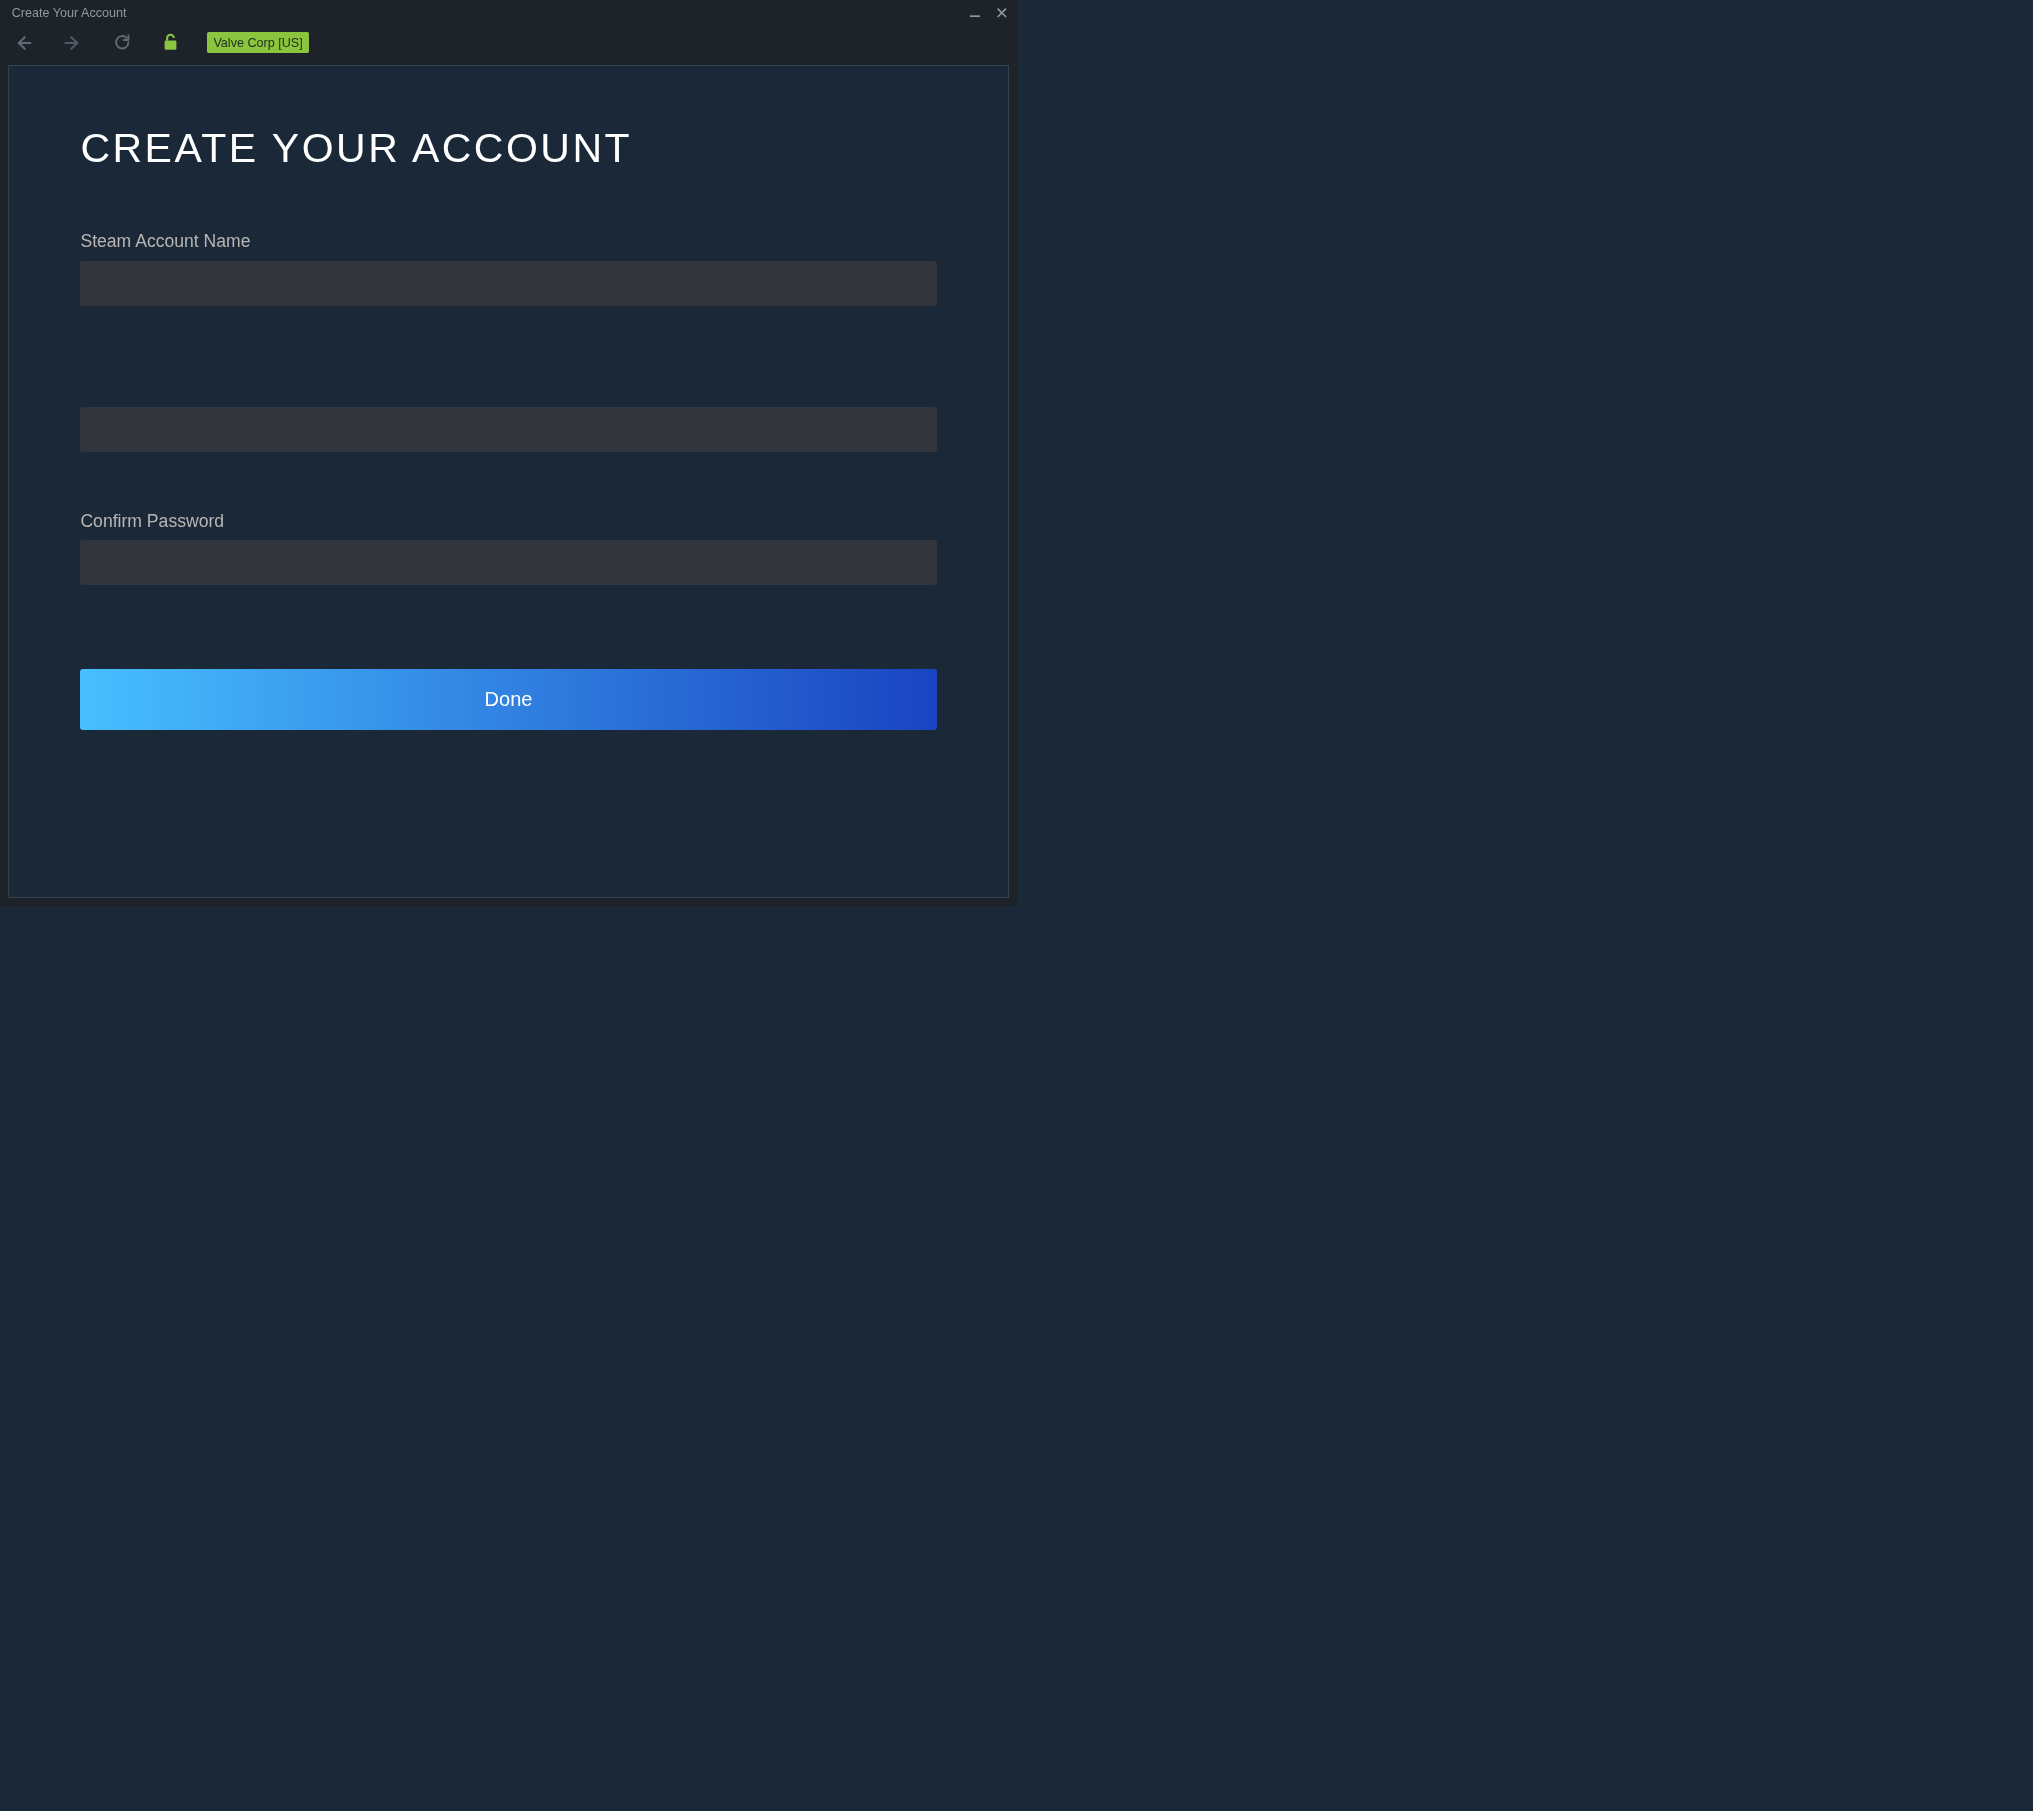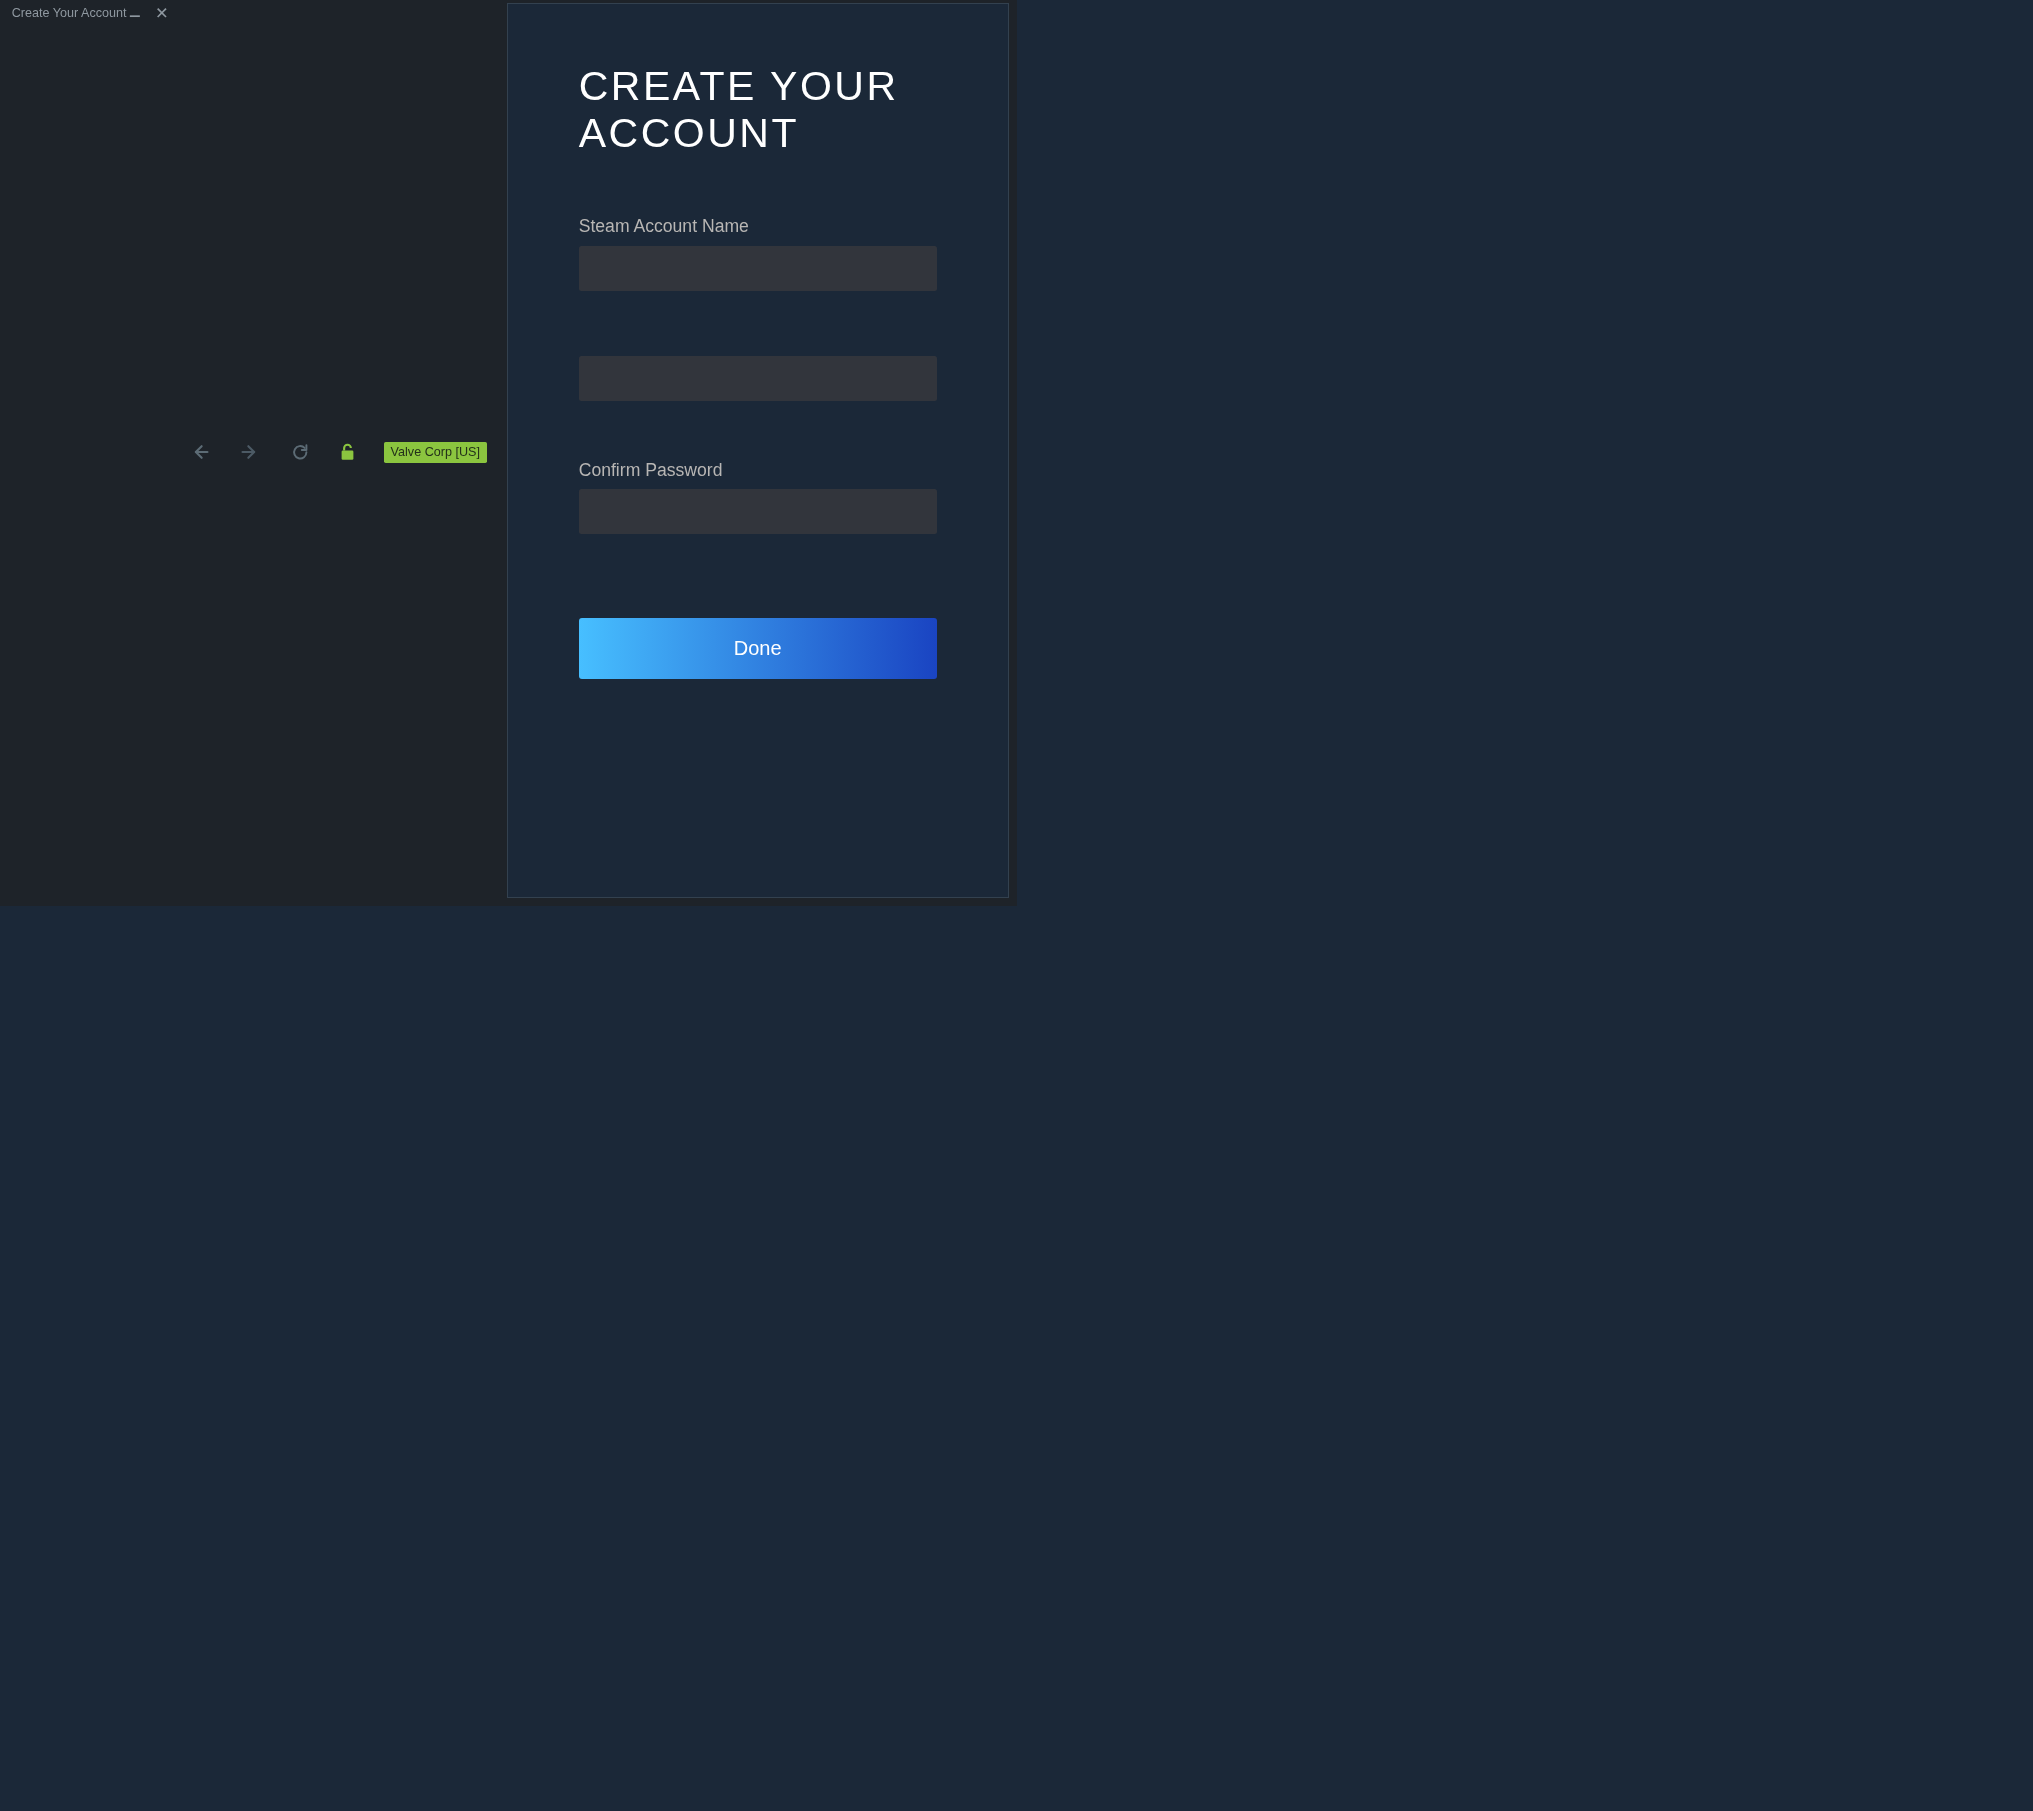--- a/index.html
+++ b/index.html
@@ -13,21 +13,21 @@
     width: 1017px;
     height: 906px;
     overflow: hidden;
     color: #b8b6b4;
   }
   .window {
     background: #1e2329;
     width: 100%;
     height: 100%;
     display: flex;
-    flex-direction: row;
+    flex-direction: column;
   }
   .titlebar {
     display: flex;
     justify-content: space-between;
     align-items: center;
     height: 25px;
     padding: 0 6.7px 0 11.7px;
     background: #1e2329;
   }
   .titlebar-title {
@@ -92,21 +92,21 @@
   .page-heading {
     color: #ffffff;
     font-size: 41px;
     font-weight: 300;
     letter-spacing: 2.5px;
     margin-bottom: 59px;
   }
   .field-group {
     margin-bottom: 34px;
   }
-  .big-gap { margin-bottom: 65px; }
+  .big-gap { margin-bottom: 101px; }
   .mid-gap { margin-bottom: 59px; }
   .field-label {
     color: #b8b6b4;
     font-size: 17.6px;
     font-weight: 400;
     margin-bottom: 8.4px;
     display: block;
   }
   .text-input {
     width: 100%;

